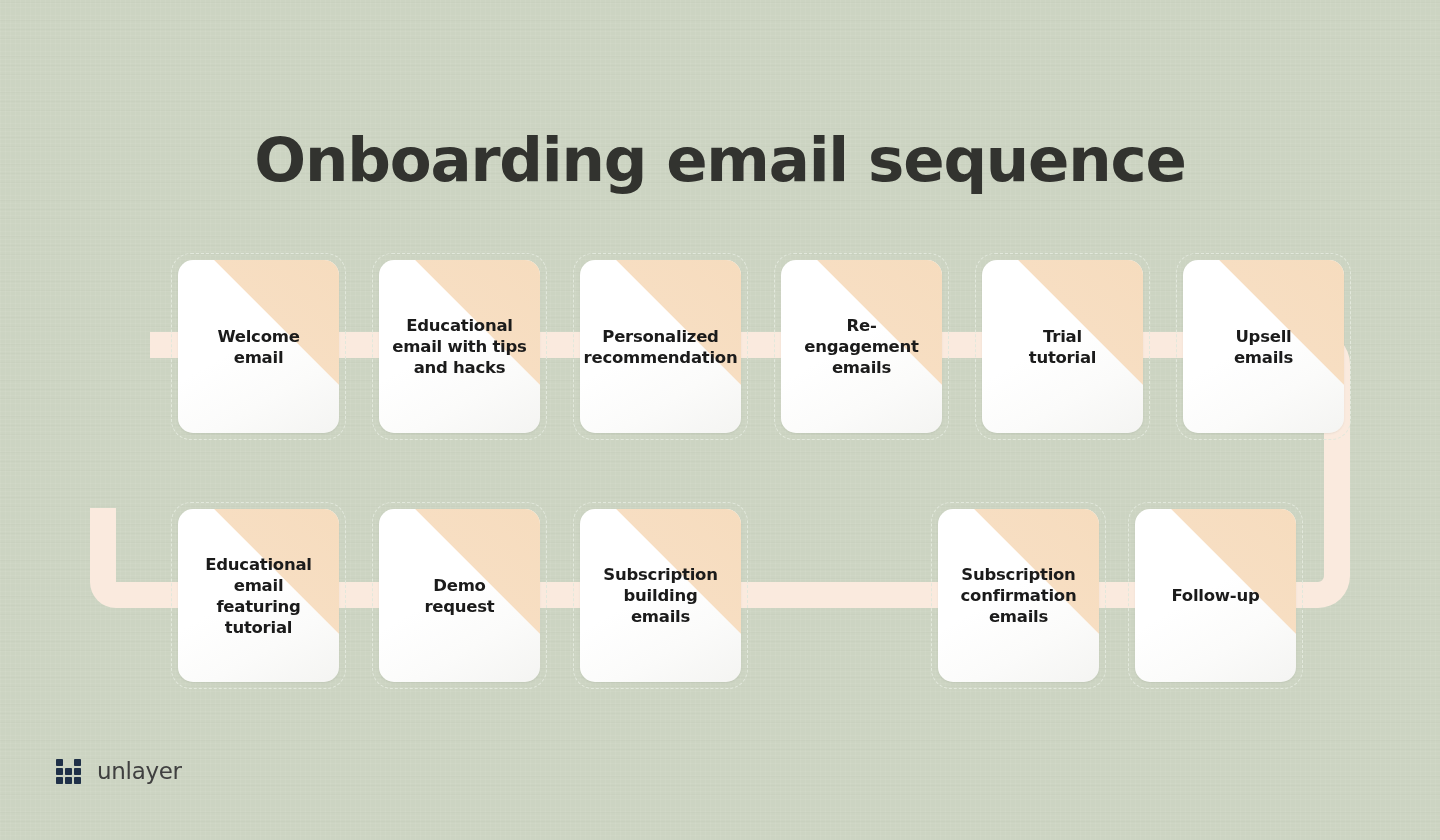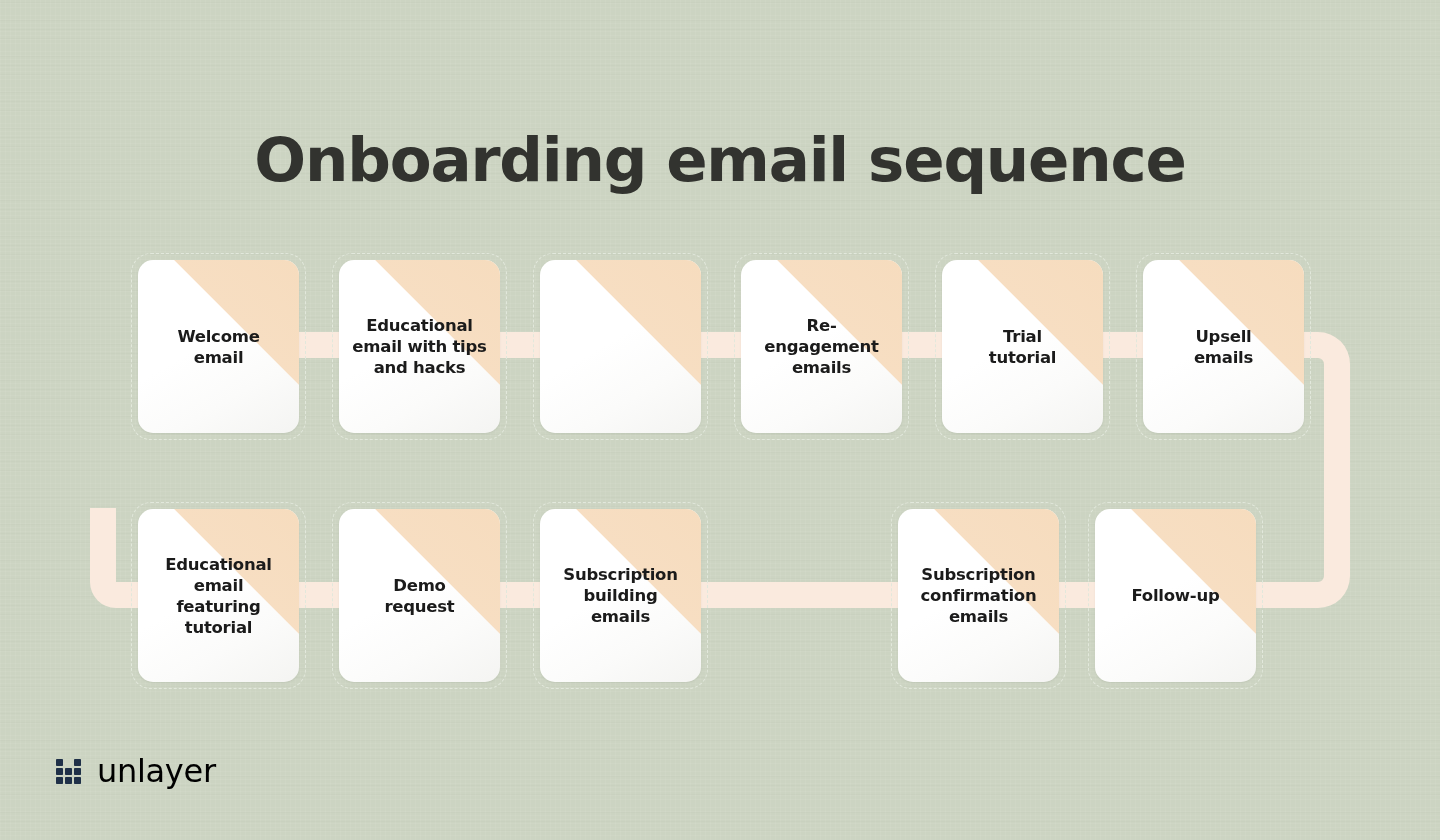--- a/index.html
+++ b/index.html
@@ -55,20 +55,21 @@
     position: absolute;
     inset: 0;
     z-index: 1;
   }
 
   
   #cards {
     position: absolute;
     inset: 0;
     z-index: 2;
+    margin-left: 40px;
   }
 
   .card-slot {
     position: absolute;
     box-sizing: border-box;
     border: 1.5px dashed #e2e8dc;
     border-radius: 20px;
     padding: 6px;
   }
 
@@ -122,24 +123,24 @@
     z-index: 3;
     display: flex;
     align-items: center;
     gap: 11px;
   }
   #logo-mark {
     display: block;
   }
   #logo-word {
     font-family: "DejaVu Sans", sans-serif;
-    font-size: 32px;
+    font-size: 23px;
     line-height: 26px;
     font-weight: 400;
-    color: #000000;
+    color: #404040;
     letter-spacing: -0.3px;
   }
 </style>
 </head>
 <body>
 
 <div id="stage">
 
   <div id="texture"></div>
 
@@ -171,20 +172,22 @@
         <div class="card-corner"></div>
         <div class="card-label">Educational
 email with tips
 and hacks</div>
       </div>
     </div>
 
     <div class="card-slot" style="left:533px; top:253px; width:175px; height:187px;">
       <div class="card">
         <div class="card-corner"></div>
+        <div class="card-label">Personalized
+recommendation</div>
       </div>
     </div>
 
     <div class="card-slot" style="left:734px; top:253px; width:175px; height:187px;">
       <div class="card">
         <div class="card-corner"></div>
         <div class="card-label">Re-engagement
 emails</div>
       </div>
     </div>

